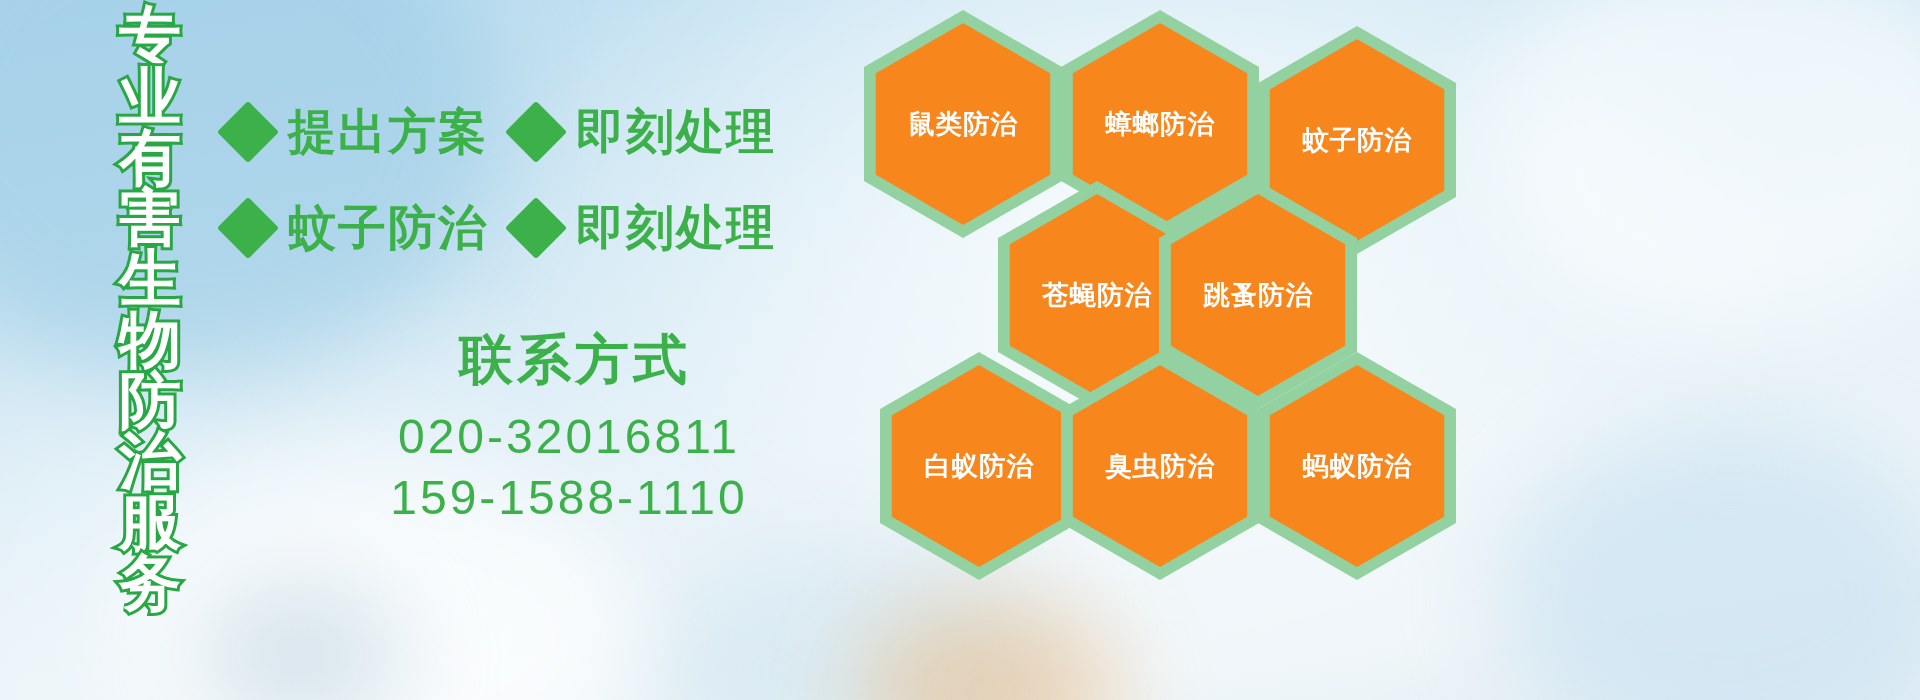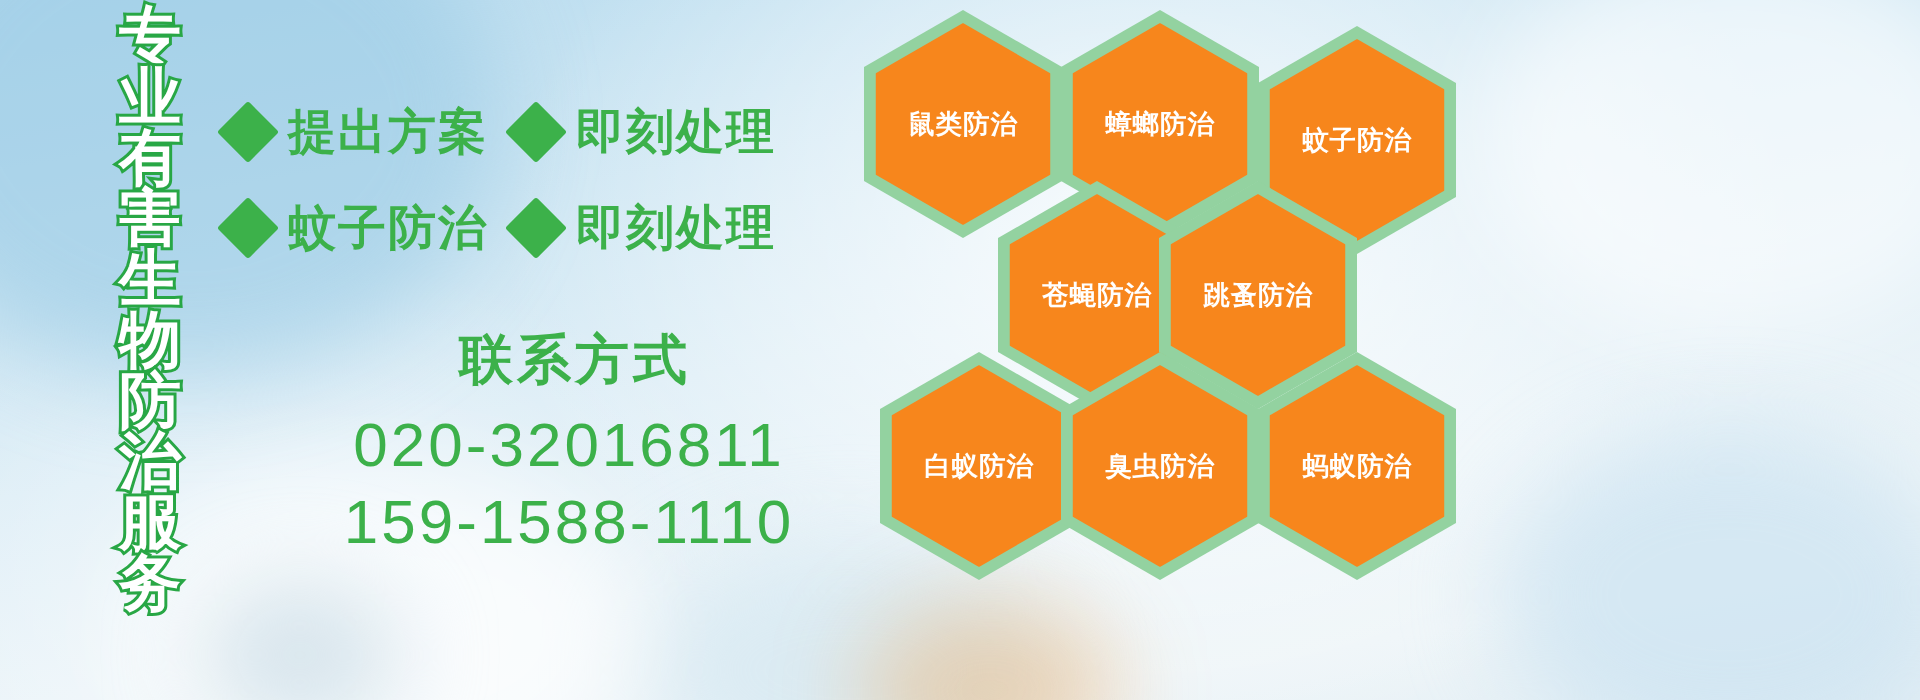--- a/index.html
+++ b/index.html
@@ -59,21 +59,21 @@
   .gap{width:26px;flex:0 0 auto;}
 
   
   #contact{position:absolute;left:300px;top:316px;width:520px;text-align:center;z-index:6;margin-top:8px;}
   #contact-title{
     font-size:54px;font-weight:bold;color:#3cb14a;letter-spacing:4px;
     font-family:"DejaVu Sans","Liberation Sans",sans-serif;
     margin:0 0 12px 30px;
   }
   .phone{
-    font-size:62px;color:#3cb14a;letter-spacing:3px;
+    font-size:48px;color:#3cb14a;letter-spacing:3px;
     font-family:"Liberation Sans","DejaVu Sans",sans-serif;
     margin:6px 0 0 18px;white-space:nowrap;
   }
 
   
   #honeycomb{position:absolute;left:858px;top:0;width:620px;height:524px;z-index:5;}
   .hex-cell{position:absolute;width:198px;height:228px;}
   .hex-outer,.hex-inner{
     position:absolute;left:0;top:0;width:100%;height:100%;
     clip-path:polygon(50% 0%,100% 25%,100% 75%,50% 100%,0% 75%,0% 25%);

